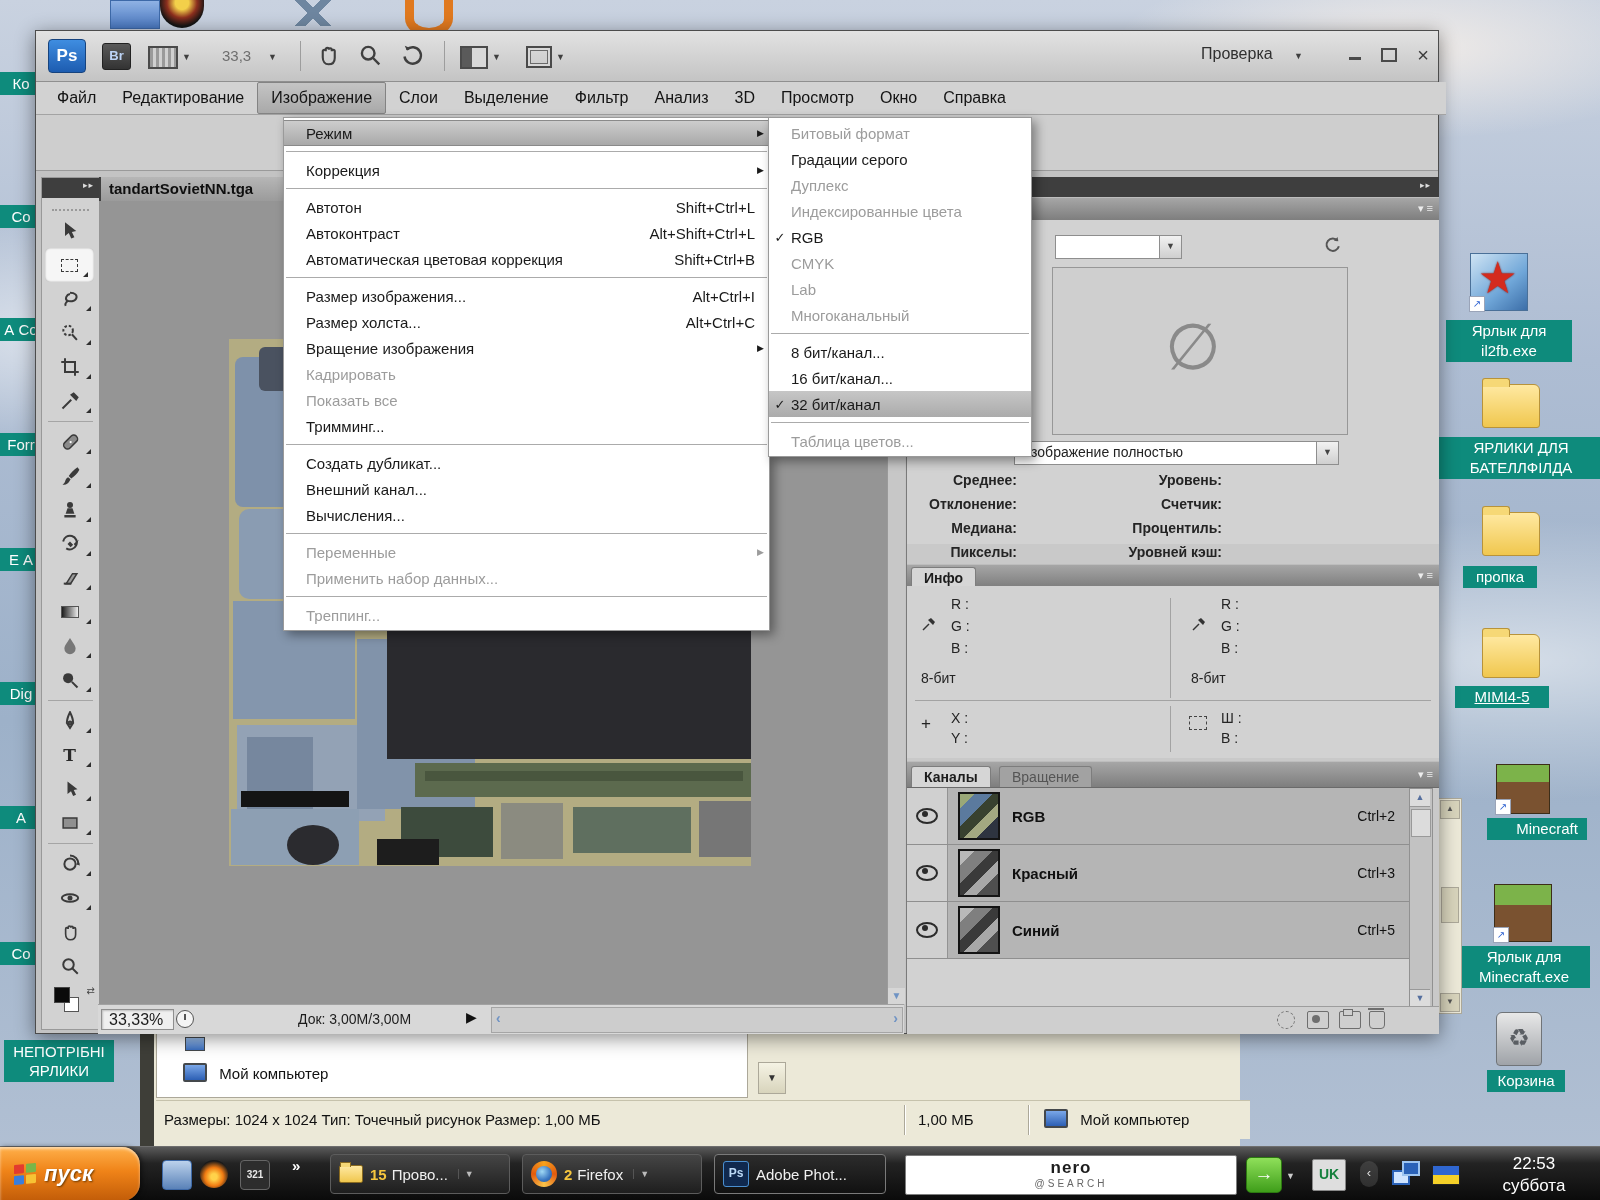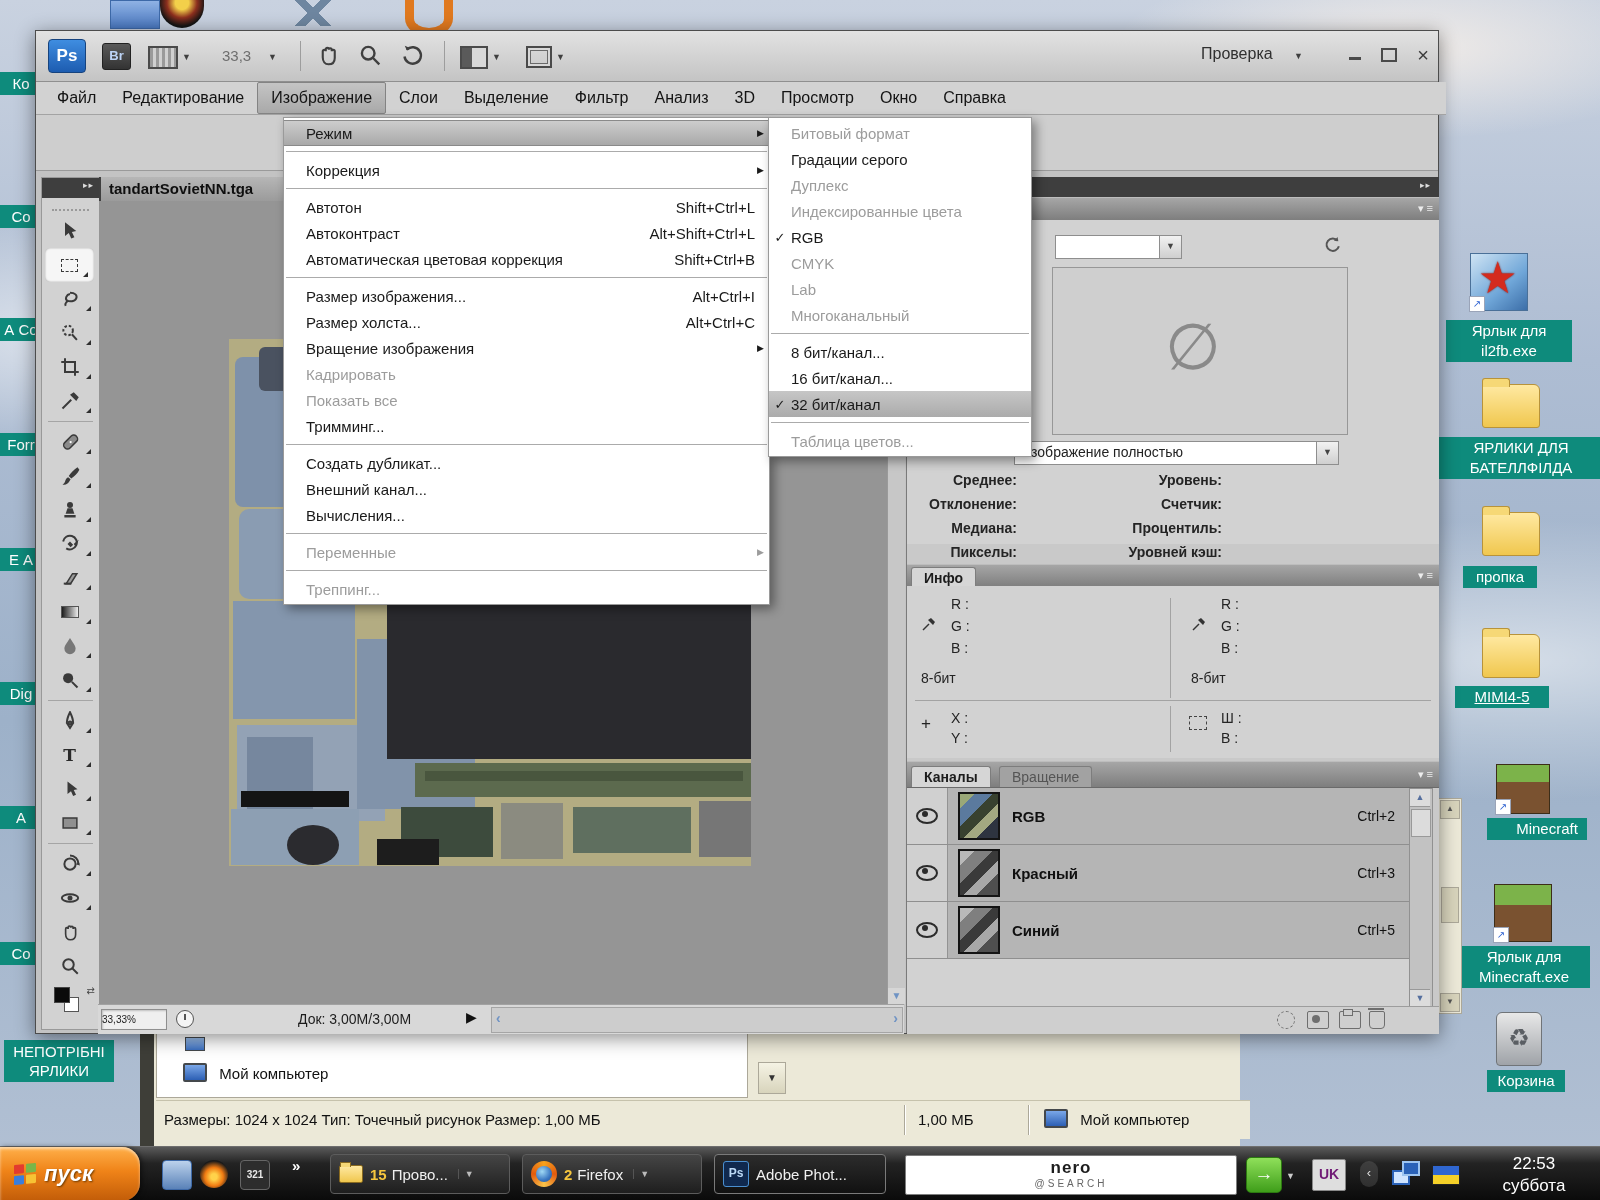--- a/index.html
+++ b/index.html
@@ -62,21 +62,21 @@
   .sw-swap{position:absolute;right:4px;top:2px;font-size:10px;color:#444;}
   
   .tabbar{position:absolute;left:63px;top:146px;width:805px;height:24px;background:#3f3f3f;}
   .doctab{position:absolute;left:2px;top:0;width:190px;height:24px;background:linear-gradient(#b6b6b6,#9b9b9b);border-right:1px solid #5e5e5e;color:#0f0f0f;font-size:15px;font-weight:600;line-height:24px;padding-left:8px;overflow:hidden;white-space:nowrap;}
   .canvas{position:absolute;left:63px;top:170px;width:788px;height:803px;background:#959595;overflow:hidden;}
   .tex{position:absolute;left:130px;top:138px;width:522px;height:527px;background:#b3ac82;}
   .tex div{position:absolute;}
   .vscroll{position:absolute;left:851px;top:170px;width:17px;height:803px;background:#c7c7c7;border-left:1px solid #9a9a9a;}
   .scar{position:absolute;left:0;width:17px;height:16px;background:#d6d6d6;color:#6f93c4;font-size:10px;text-align:center;line-height:15px;}
   .statusbar{position:absolute;left:62px;top:973px;width:806px;height:29px;background:#d8d8d8;border-top:1px solid #a2a2a2;font-size:14px;color:#1c1c1c;}
-  .zoombox{position:absolute;left:3px;top:4px;width:64px;height:19px;background:#efefef;border:1px solid #8f8f8f;box-shadow:inset 1px 1px 2px rgba(0,0,0,.2);font-size:10px;line-height:19px;padding-left:0;}
+  .zoombox{position:absolute;left:3px;top:4px;width:64px;height:19px;background:#efefef;border:1px solid #8f8f8f;box-shadow:inset 1px 1px 2px rgba(0,0,0,.2);font-size:16px;line-height:19px;padding-left:7px;}
   .clockic{position:absolute;left:78px;top:5px;width:16px;height:16px;border:1px solid #555;border-radius:50%;background:#f4f4f4;}
   .clockic::after{content:"";position:absolute;left:7px;top:3px;width:2px;height:6px;background:#555;}
   .hscroll{position:absolute;left:393px;top:2px;width:410px;height:24px;background:#cdcdcd;border:1px solid #a5a5a5;}
   
   .dock{position:absolute;left:870px;top:146px;width:532px;height:856px;background:#c9c9c9;border-left:1px solid #7a7a7a;}
   .dockbar{position:absolute;left:0;top:0;width:532px;height:20px;background:#3e3e3e;color:#ddd;font-size:9px;text-align:right;padding-top:3px;letter-spacing:1px;box-sizing:border-box;padding-right:8px;}
   .phead{position:absolute;width:532px;height:22px;background:linear-gradient(#a6a6a6,#7e7e7e);border-top:1px solid #bdbdbd;border-bottom:1px solid #6a6a6a;}
   .ptab{position:absolute;top:2px;height:20px;background:#d6d6d6;border:1px solid #7d7d7d;border-bottom:none;border-radius:3px 3px 0 0;font-size:14px;font-weight:bold;color:#1c1c1c;padding:0 12px;line-height:20px;}
   .ptab.off{background:#a2a2a2;color:#555;font-weight:normal;}
   .pmenu-ic{position:absolute;right:6px;top:4px;color:#ececec;font-size:11px;}
@@ -138,21 +138,21 @@
   .tbtn.active{background:linear-gradient(#2c2c2c,#111);border-color:#7a7a7a;}
   .fold-ico{width:22px;height:16px;background:linear-gradient(#ffe9a2,#f0c74e);border:1px solid #8a6b20;border-radius:2px;margin-right:7px;flex:none;position:relative;}
   .fold-ico::before{content:"";position:absolute;left:0;top:-4px;width:9px;height:4px;background:#f6d876;border:1px solid #8a6b20;border-bottom:none;}
   .ff-ico{width:26px;height:26px;border-radius:50%;background:conic-gradient(#f6a21d,#e25a0e,#f9c44a,#e25a0e,#f6a21d);margin-right:7px;flex:none;position:relative;}
   .ff-ico::after{content:"";position:absolute;inset:5px;border-radius:50%;background:radial-gradient(circle at 38% 35%,#9fd8f4,#3a77c2 60%,#1d4e8e);}
   .ps-ico{width:24px;height:24px;background:#10294e;border:1px solid #4a8fd0;border-radius:3px;color:#bcd9f5;font-size:12px;font-weight:bold;text-align:center;line-height:23px;margin-right:7px;flex:none;}
   .nerobox{position:absolute;left:905px;top:8px;width:330px;height:38px;background:#fff;border:1px solid #7e7e7e;border-radius:2px;text-align:center;}
   .nero1{font-size:17px;font-weight:bold;color:#1d1d1d;line-height:20px;letter-spacing:1px;}
   .nero2{font-size:10px;color:#666;letter-spacing:3px;line-height:12px;}
   .greenbtn{position:absolute;left:1246px;top:10px;width:34px;height:34px;border-radius:5px;background:linear-gradient(#8fe05a,#3f9e1a);border:1px solid #2c7a10;color:#fff;font-size:19px;font-weight:bold;text-align:center;line-height:32px;}
-  .ukbox{position:absolute;left:1312px;top:12px;width:32px;height:30px;background:#dedede;border:1px solid #888;border-radius:2px;font-size:14px;font-weight:bold;color:#701a75;text-align:center;line-height:29px;}
+  .ukbox{position:absolute;left:1312px;top:12px;width:32px;height:30px;background:#dedede;border:1px solid #888;border-radius:2px;font-size:14px;font-weight:bold;color:#15803d;text-align:center;line-height:29px;}
   .traychev{position:absolute;left:1360px;top:14px;width:18px;height:26px;background:rgba(255,255,255,.12);border-radius:9px;color:#ddd;text-align:center;line-height:24px;font-size:13px;}
   .netic{position:absolute;left:1392px;top:14px;width:28px;height:26px;}
   .netic::before{content:"";position:absolute;left:0;top:9px;width:14px;height:11px;background:#cfe4ff;border:2px solid #2a62b8;}
   .netic::after{content:"";position:absolute;left:10px;top:0;width:14px;height:11px;background:#2a62b8;border:2px solid #9cc4f0;}
   .uaflag{position:absolute;left:1432px;top:18px;width:26px;height:18px;background:linear-gradient(#2f66d0 0 50%,#f5d028 50%);border:1px solid #222;}
   .tclock{position:absolute;left:1478px;top:6px;width:112px;color:#fff;font-size:17px;text-align:center;line-height:22px;}
 </style>
 </head>
 <body>
 
@@ -720,20 +720,26 @@
     <span class="sc"></span>
 
   </div>
       <div class="msep"></div>
       <div class="mi dis sub">
     <span class="chk">✓</span>
     <span class="lbl">Переменные</span>
     <span class="sc"></span>
     <span class="arr">▶</span>
   </div>
+      <div class="mi dis">
+    <span class="chk">✓</span>
+    <span class="lbl">Применить набор данных...</span>
+    <span class="sc"></span>
+
+  </div>
       <div class="msep"></div>
       <div class="mi dis">
     <span class="chk">✓</span>
     <span class="lbl">Треппинг...</span>
     <span class="sc"></span>
 
   </div>
     </div>
   <div class="menu" style="left:768px;top:117px;width:262px;">
       <div class="mi dis">

